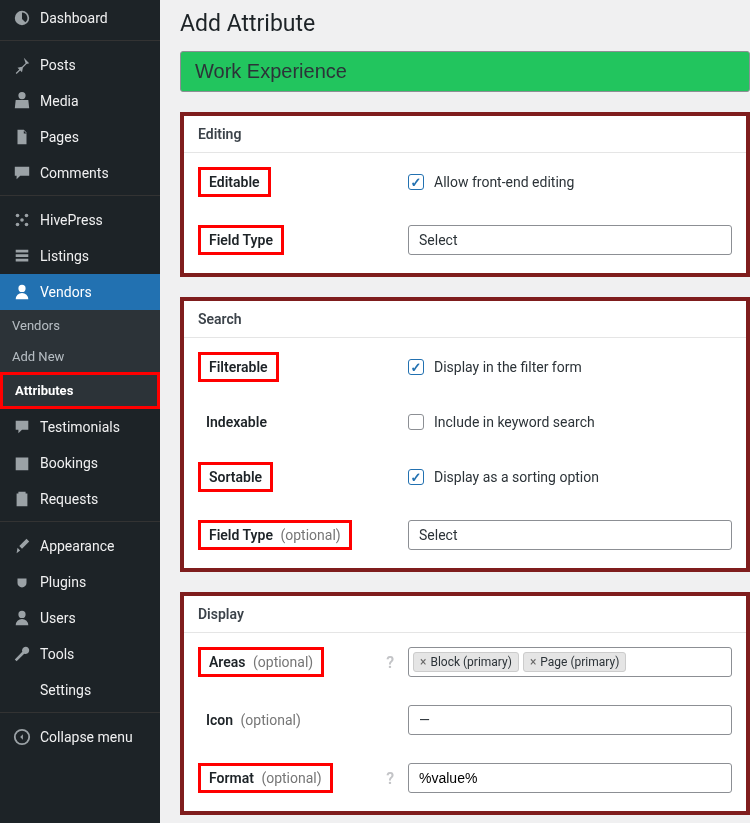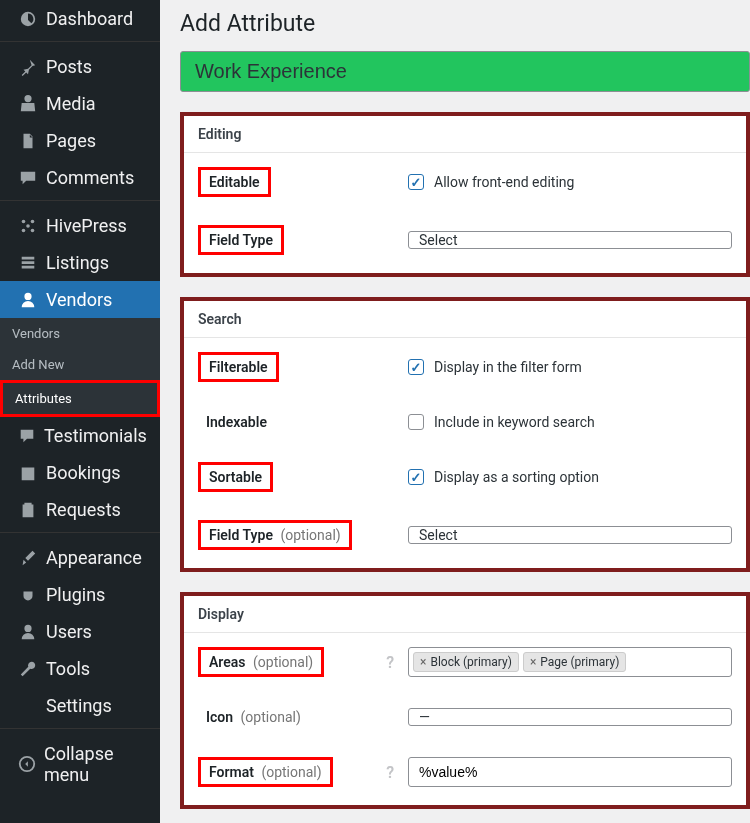--- a/index.html
+++ b/index.html
@@ -1,26 +1,26 @@
 <!DOCTYPE html>
 <html><head>
 <meta charset="utf-8">
 <style>
 * { box-sizing: border-box; margin: 0; padding: 0; }
 body { font-family: -apple-system, BlinkMacSystemFont, "Segoe UI", Roboto, sans-serif; font-size: 13px; color: #3c434a; background: #f0f0f1; overflow: hidden; width: 750px; height: 823px; position: relative; }
 
 .sidebar { position: absolute; left: 0; top: 0; width: 160px; height: 100%; background: #1d2327; color: #f0f0f1; }
-.sidebar-item { display: flex; align-items: center; padding: 8px 18px; color: #f0f0f1; cursor: pointer; font-size: 18px; }
+.sidebar-item { display: flex; align-items: center; padding: 8px 12px; color: #f0f0f1; cursor: pointer; font-size: 14px; }
 .sidebar-item .icon { width: 20px; height: 20px; margin-right: 8px; display: inline-flex; align-items: center; justify-content: center; color: rgba(240,246,252,0.6); }
 .sidebar-item.active { background: #2271b1; color: #fff; position: relative; }
 .sidebar-item.active .icon { color: #fff; }
 .sidebar-item.active::after { content: ""; position: absolute; right: -8px; top: 50%; margin-top: -8px; border: 8px solid transparent; border-right-color: #f0f0f1; }
 .subitems { background: #2c3338; }
 .subitem { padding: 8px 12px; color: rgba(240,246,252,0.7); cursor: pointer; font-size: 13px; }
-.subitem.current { font-weight: 400; color: #fff; }
+.subitem.current { font-weight: 700; color: #fff; }
 .highlight-box { border: 3px solid #ff0000; }
 .separator { height: 5px; border-bottom: 1px solid #333; margin-bottom: 6px; }
 
 .main { position: absolute; left: 160px; top: 0; right: 0; height: 100%; padding: 0 0 0 20px; background: #f0f0f1; }
 h1 { font-size: 23px; font-weight: 400; color: #1d2327; padding: 10px 0 14px 0; }
 .title-input { width: 100%; padding: 8px 14px; font-size: 20px; border: 1px solid #8c8f94; border-radius: 3px; background: #22c55e; color: #2c3338; }
 
 .section { border: 4px solid #7f1d1d; background: #fff; margin-top: 20px; }
 .section-header { padding: 10px 14px; font-weight: 600; font-size: 14px; border-bottom: 1px solid #e5e5e5; }
 .section-body { padding: 14px; }
@@ -31,21 +31,21 @@
 .row-label .lb.boxed { border: 3px solid #ff0000; }
 .row-label .opt { font-weight: 400; color: #767676; margin-left: 4px; }
 .row-label .help { margin-left: auto; margin-right: 14px; color: #c3c4c7; font-size: 16px; cursor: pointer; }
 .row-control { flex: 1; display: flex; align-items: center; }
 
 .cb { width: 16px; height: 16px; border: 1px solid #8c8f94; border-radius: 3px; margin-right: 10px; display: inline-flex; align-items: center; justify-content: center; background: #fff; }
 .cb.checked { border-color: #2271b1; }
 .cb.checked::after { content: "✓"; color: #2271b1; font-size: 13px; font-weight: bold; line-height: 1; }
 .cblabel { font-size: 14px; color: #2c3338; }
 
-.select { flex: 1; border: 1px solid #8c8f94; border-radius: 3px; padding: 0 10px; background: #fff; font-size: 14px; color: #2c3338; }
+.select { flex: 1; border: 1px solid #8c8f94; border-radius: 3px; padding: 6px 10px; background: #fff; font-size: 14px; color: #2c3338; }
 .text-input { flex: 1; border: 1px solid #8c8f94; border-radius: 3px; padding: 6px 10px; background: #fff; font-size: 14px; color: #000000; }
 
 .tagbox { flex: 1; border: 1px solid #8c8f94; border-radius: 3px; padding: 4px; background: #fff; display: flex; gap: 4px; }
 .tag { background: #e5e5e5; border: 1px solid #ccc; border-radius: 3px; padding: 2px 6px; font-size: 12px; color: #2c3338; display: inline-flex; align-items: center; }
 .tag .x { margin-right: 4px; color: #666; }
 
 .icon svg { width: 18px; height: 18px; fill: currentColor; }
 .dash-em { color: #2c3338; }
 </style>
 </head>

